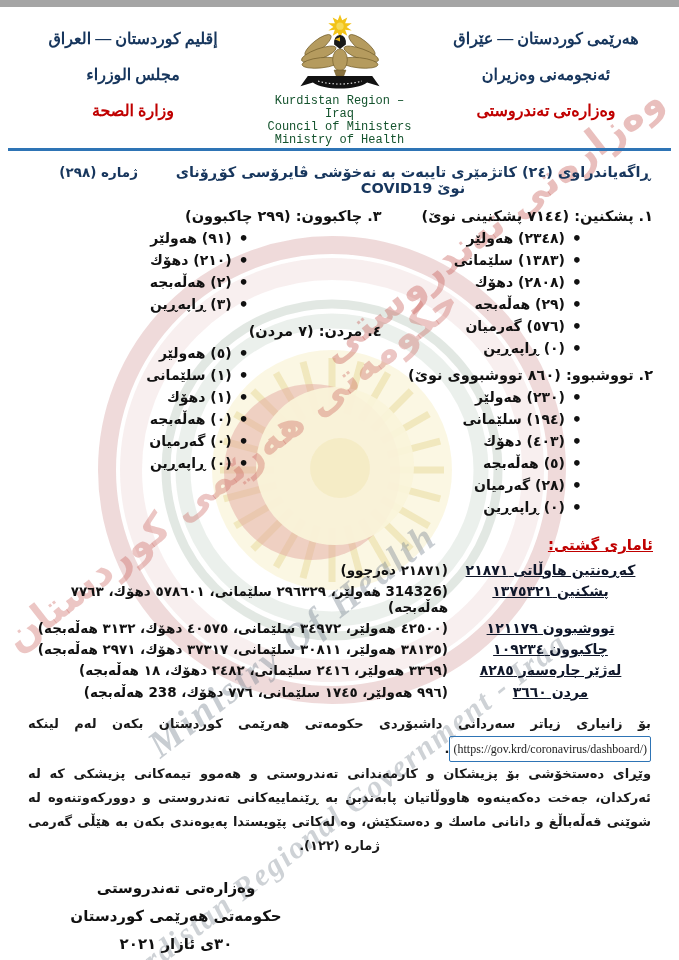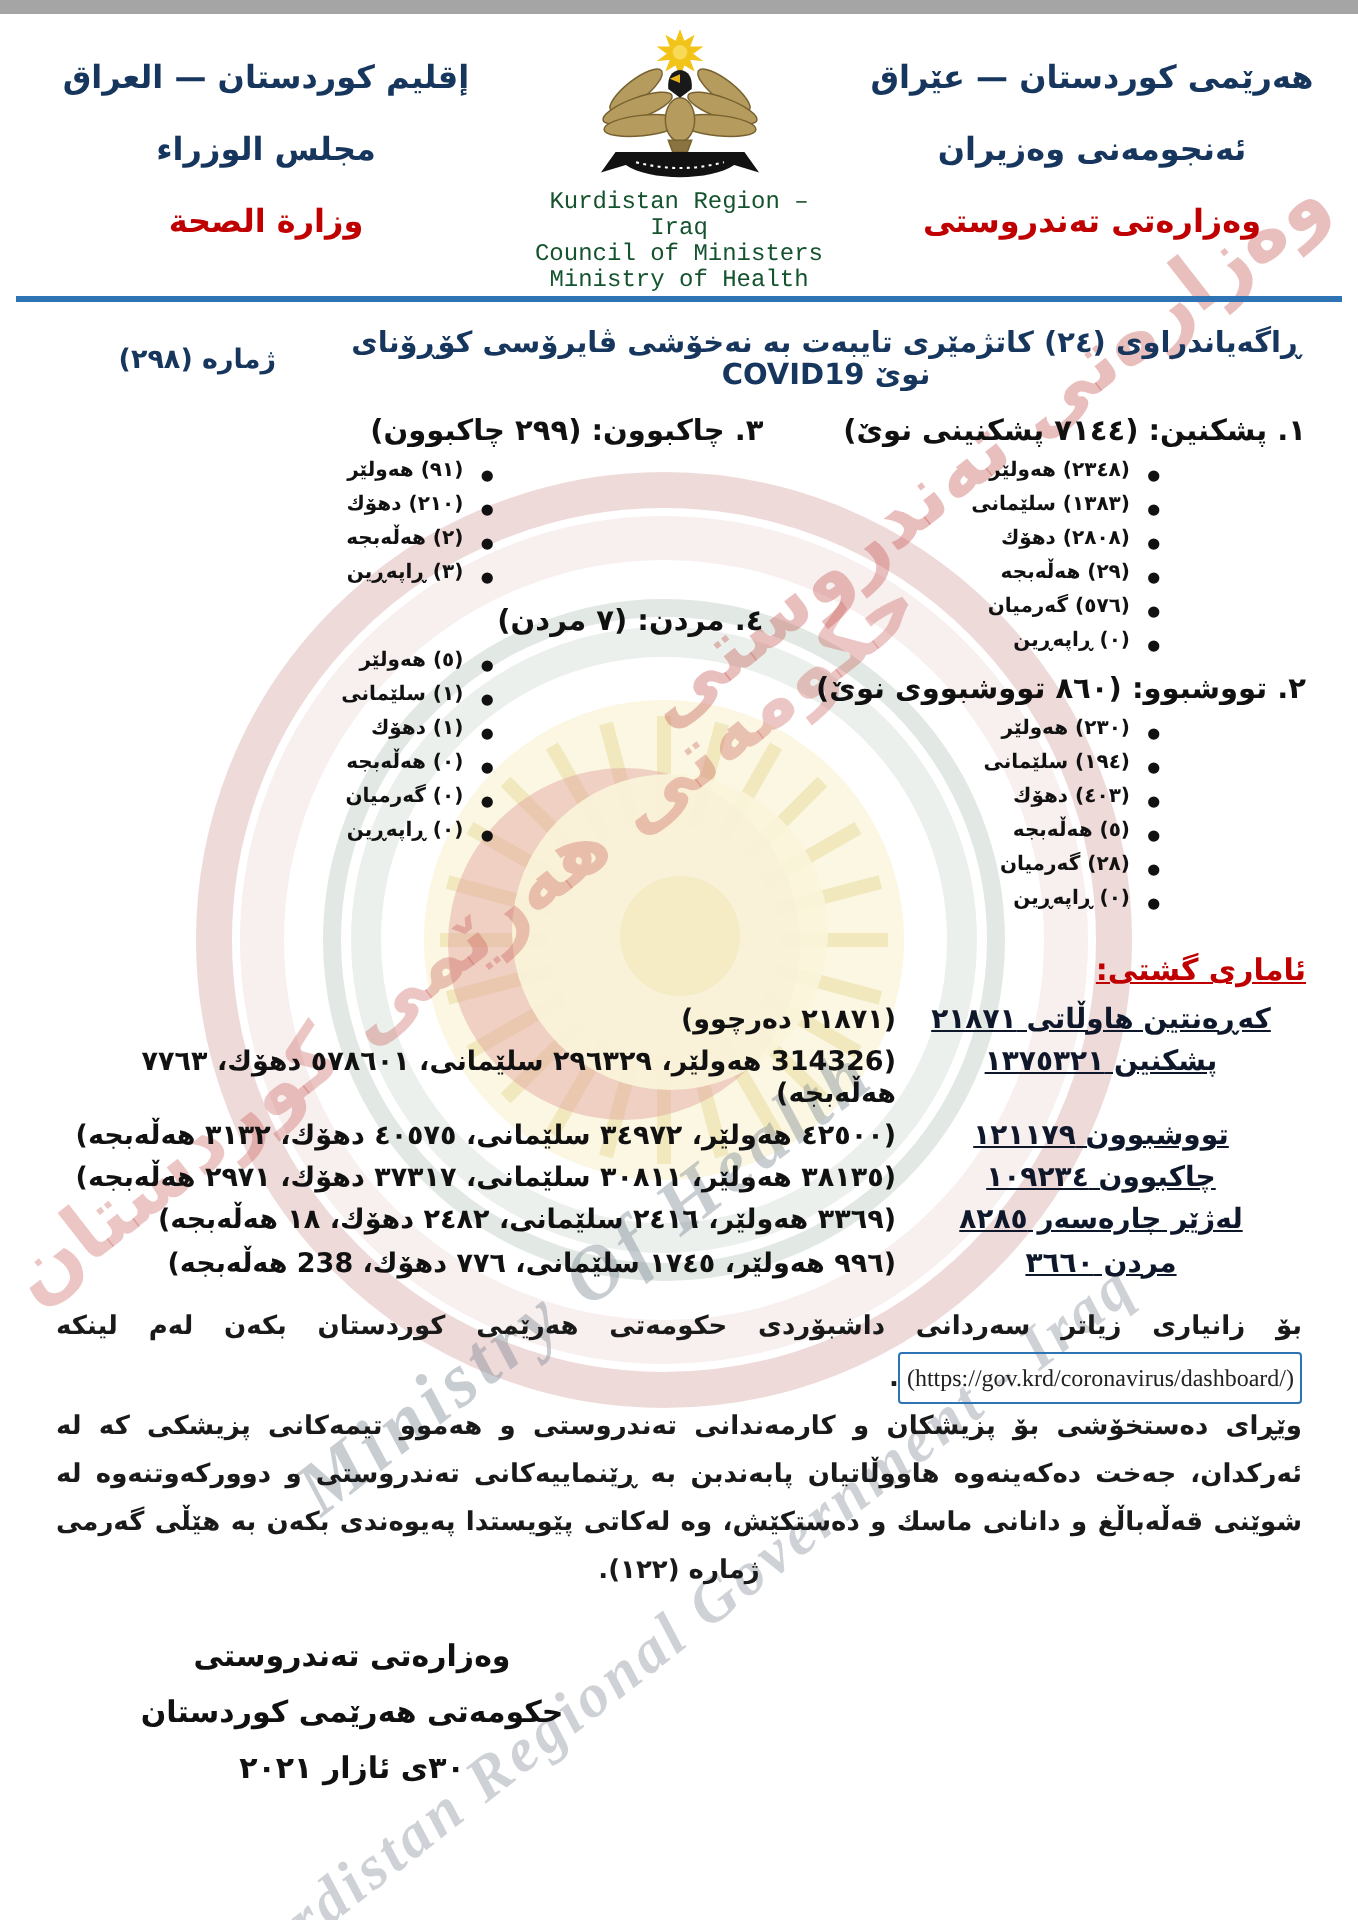--- a/index.html
+++ b/index.html
@@ -6,41 +6,41 @@
   html,body{margin:0;padding:0;background:#ffffff;}
   .page{position:relative;width:679px;height:960px;background:#ffffff;overflow:hidden;
         font-family:"DejaVu Sans","Liberation Sans",sans-serif;margin:0 auto;}
   .topbar{height:7px;background:#a5a5a5;}
   .content{position:relative;z-index:1;}
   .wm{position:absolute;left:0;top:0;z-index:0;pointer-events:none;}
 
   
   .hdr{display:flex;justify-content:space-between;align-items:flex-start;padding:6px 12px 0;}
   .hdr-col{width:242px;text-align:center;font-weight:bold;direction:rtl;padding-top:8px;}
-  .hdr-col .hl{font-size:16px;line-height:36px;color:#17365d;}
+  .hdr-col .hl{font-size:16px;line-height:36px;color:#17365d;font-family:Liberation Serif, serif;}
   .hdr-col .hl.red{color:#c00000;}
   .hdr-center{width:160px;text-align:center;}
   .emblem{width:88px;height:82px;display:block;margin:0 auto;}
   .eng{font-family:Liberation Mono, monospace;font-size:12px;line-height:13px;color:#14532d;}
 
   .divider{border-top:3px solid #2e74b5;margin:1px 8px 0;}
 
   
-  .title-row{display:flex;align-items:center;padding:13px 26px 2px;gap:35px;}
+  .title-row{display:flex;padding:13px 26px 2px;gap:35px;}
   .report-no{color:#17365d;font-weight:bold;font-size:13.5px;width:112px;direction:rtl;text-align:right;}
   .doc-title{flex:1;text-align:center;color:#17365d;font-weight:bold;font-size:14.5px;direction:rtl;}
 
   
   .cols{display:flex;padding:2px 26px 0;}
   .col-left{flex:1.18;--ind:150px;}
   .col-right{flex:0.9;--ind:88px;}
   .section{direction:rtl;text-align:right;}
   .sec-h{font-size:14.5px;font-weight:bold;color:#111;margin:8px 0 3px;}
   .sec-list{list-style:none;margin:0;padding:0 var(--ind) 0 0;}
-  .sec-item{font-size:10px;font-weight:bold;color:#111;padding:3px 0;position:relative;}
+  .sec-item{font-size:14px;font-weight:bold;color:#111;padding:3px 0;position:relative;}
   .sec-item::before{content:"•";position:absolute;right:-17px;top:2px;font-size:16px;color:#111;}
 
   
   .summary{padding:6px 26px 0;direction:rtl;}
   .sum-h{font-size:15px;font-weight:bold;color:#c00000;text-decoration:underline;margin:12px 0 5px;text-align:right;}
   .sum-row{display:flex;align-items:baseline;padding:2.6px 0;}
   .sum-label{width:205px;font-weight:bold;font-size:14px;color:#0f172a;text-align:center;flex:none;text-decoration:underline;}
   .sum-detail{flex:1;font-weight:bold;font-size:13.5px;color:#111;text-align:right;padding-left:6px;}
 
   

